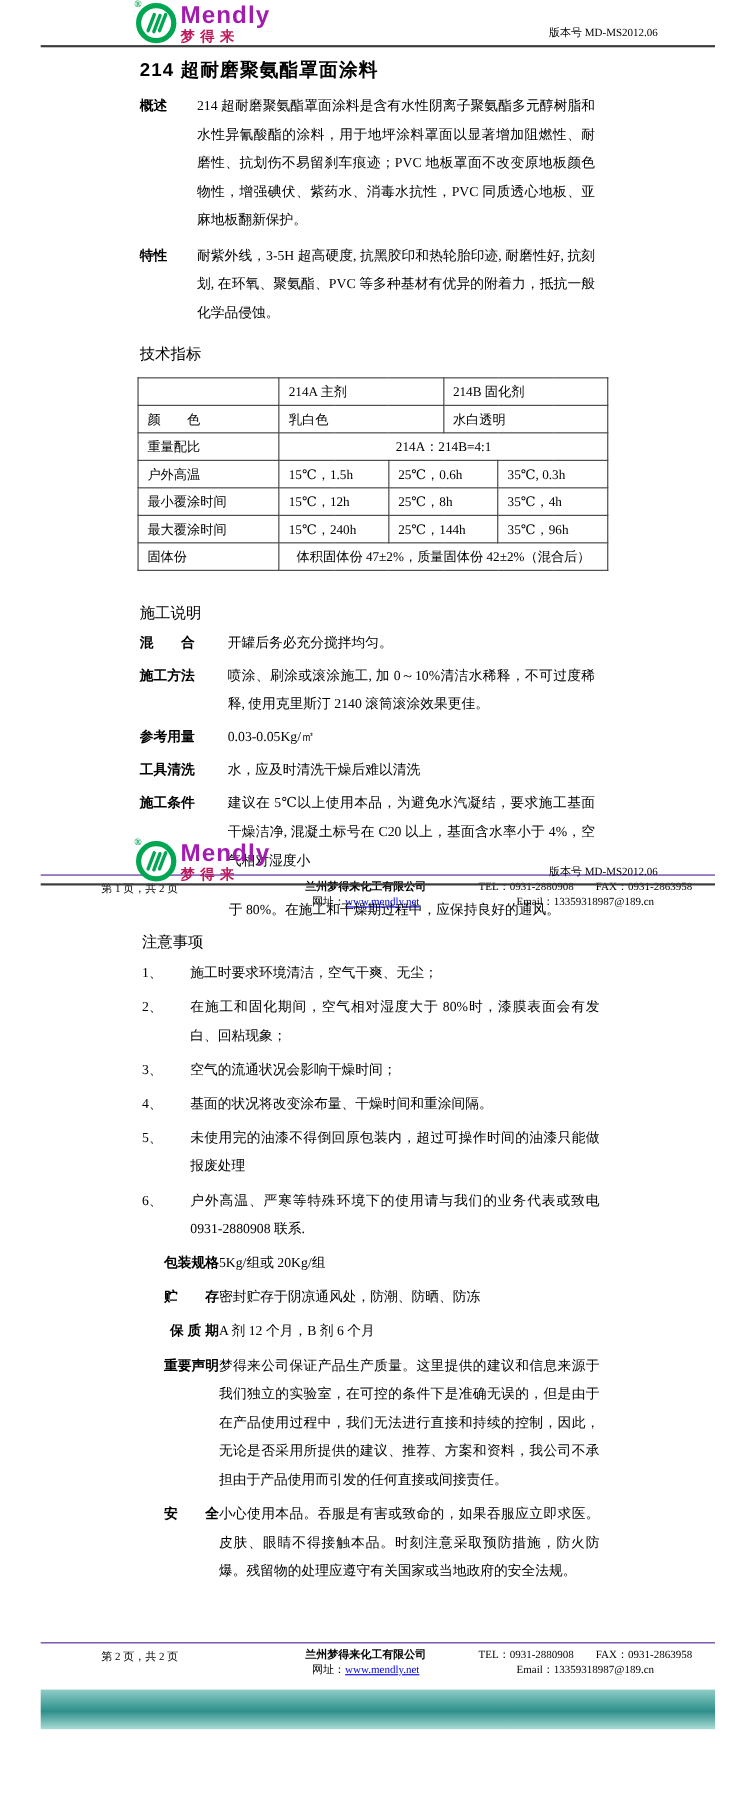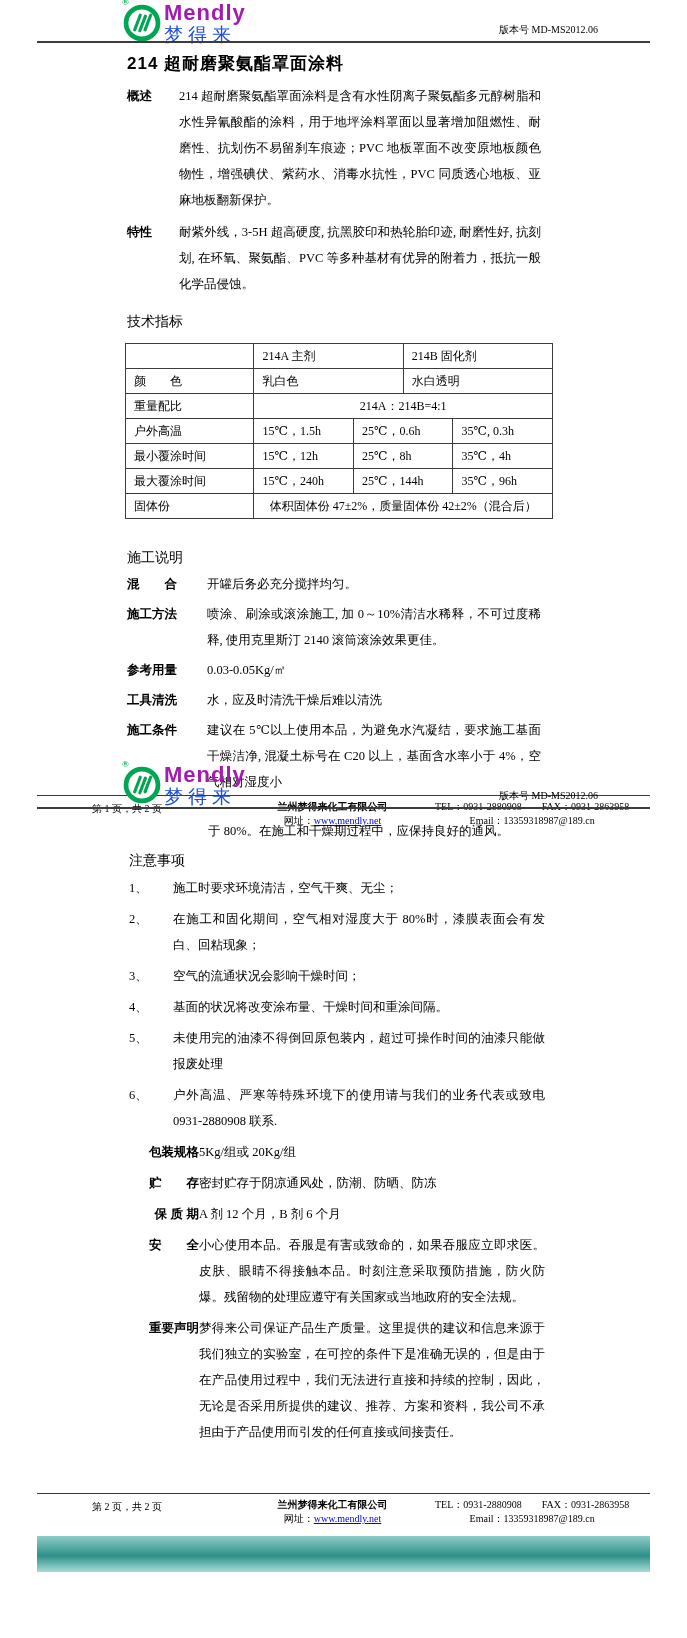--- a/index.html
+++ b/index.html
@@ -23,21 +23,21 @@
   .logo svg{display:block;}
   .brand-col{display:flex;flex-direction:column;line-height:1;}
   .brand-top{display:flex;align-items:flex-start;}
   .brand-name{
     font-family:"Liberation Sans","DejaVu Sans",sans-serif;
     font-weight:bold;font-size:22px;color:#a21caf;letter-spacing:1px;
   }
   .reg-mark{font-size:9px;color:#00a651;font-weight:bold;position:relative;top:-4px;left:-42px;width:0;}
   .brand-cn{
     font-family:"Liberation Sans","DejaVu Sans",sans-serif;
-    font-weight:normal;font-size:19px;color:#1d4ed8;letter-spacing:5px;margin-top:1px;
+    font-weight:bold;font-size:13px;color:#be185d;letter-spacing:5px;margin-top:1px;
   }
   .version{
     margin-left:auto;margin-right:52px;align-self:flex-end;
     font-size:10px;padding-bottom:3px;white-space:nowrap;
   }
   .hdr-rule{border:none;border-top:2px solid #3c3c3c;margin:1px 0 0 0;}
 
   
   .doc-title{
     margin:9px 0 2px 90px;
@@ -297,26 +297,26 @@
     </div>
     <div class="info-item">
       <span class="lbl">贮　　存</span>
       <span class="txt">密封贮存于阴凉通风处，防潮、防晒、防冻</span>
     </div>
     <div class="info-item">
       <span class="lbl">保 质 期</span>
       <span class="txt">A 剂 12 个月，B 剂 6 个月</span>
     </div>
     <div class="info-item">
+      <span class="lbl">重要声明</span>
+      <span class="txt">梦得来公司保证产品生产质量。这里提供的建议和信息来源于我们独立的实验室，在可控的条件下是准确无误的，但是由于在产品使用过程中，我们无法进行直接和持续的控制，因此，无论是否采用所提供的建议、推荐、方案和资料，我公司不承担由于产品使用而引发的任何直接或间接责任。</span>
+    </div>
+    <div class="info-item">
       <span class="lbl">安　　全</span>
       <span class="txt">小心使用本品。吞服是有害或致命的，如果吞服应立即求医。皮肤、眼睛不得接触本品。时刻注意采取预防措施，防火防爆。残留物的处理应遵守有关国家或当地政府的安全法规。</span>
-    </div>
-    <div class="info-item">
-      <span class="lbl">重要声明</span>
-      <span class="txt">梦得来公司保证产品生产质量。这里提供的建议和信息来源于我们独立的实验室，在可控的条件下是准确无误的，但是由于在产品使用过程中，我们无法进行直接和持续的控制，因此，无论是否采用所提供的建议、推荐、方案和资料，我公司不承担由于产品使用而引发的任何直接或间接责任。</span>
     </div>
 
     <div class="footer">
       <span class="f-page">第 2 页，共 2 页</span>
       <span class="f-center">
         <span class="f-company">兰州梦得来化工有限公司</span><br>
         <span class="f-web">
           <span>网址：</span><a>www.mendly.net</a>
         </span>
       </span>

